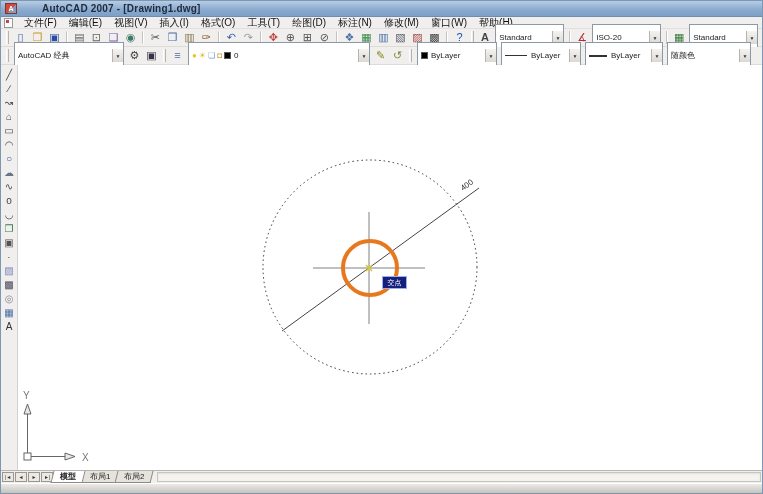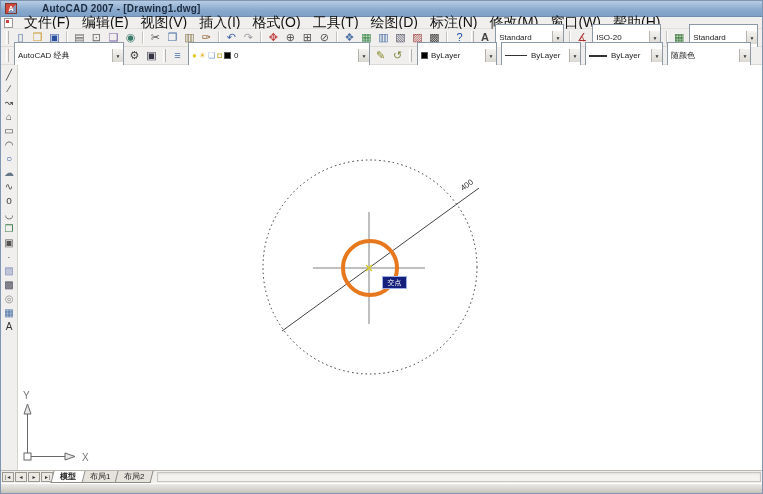--- a/index.html
+++ b/index.html
@@ -8,21 +8,21 @@
 
   
   .titlebar { height: 16px; flex: 0 0 16px; background: linear-gradient(#b6cce4, #89a9cd 60%, #7da0c8); display: flex; align-items: center; padding: 0 4px; border-bottom: 1px solid #6f8db0; }
   .app-icon { width: 12px; height: 11px; background: linear-gradient(135deg,#d44a3a 55%,#8899bb 55%); border: 1px solid #7a3a32; color:#fff; font-size: 7px; font-weight: bold; display:flex; align-items:center; justify-content:center; margin-right: 4px; }
   .title-text { font-size: 10px; font-weight: bold; color: #1d2b3f; letter-spacing: .2px; margin-left: 21px; }
 
   
   .menubar { height: 12px; flex: 0 0 12px; background: #f0efed; display: flex; align-items: center; padding-left: 2px; border-bottom: 1px solid #e2e0dc; }
   .dwg-icon { width: 9px; height: 10px; background: #fdfdfb; border: 1px solid #9a9a9a; margin: 0 5px 0 1px; position: relative; }
   .dwg-icon::after { content:""; position:absolute; left:1px; top:1px; width:3px; height:3px; background:#c44; }
-  .menu-item { font-size: 14px; color: #111; padding: 6px 6px; white-space: nowrap; cursor: default; }
+  .menu-item { font-size: 10px; color: #111; padding: 6px 6px; white-space: nowrap; cursor: default; }
 
   
   .toolbar-row { height: 18px; flex: 0 0 18px; background: #f0efed; display: flex; align-items: center; padding: 0 2px; border-bottom: 1px solid #dddbd6; }
   .grip { width: 3px; height: 13px; border-left: 1px solid #fff; border-right: 1px solid #b6b3ae; margin: 0 3px; }
   .tbtn { width: 17px; height: 16px; display: flex; align-items: center; justify-content: center; font-size: 11px; line-height: 1; color: #444; border: 1px solid transparent; cursor: default; }
   .sep { width: 2px; height: 13px; border-left: 1px solid #c5c2bc; border-right: 1px solid #ffffff; margin: 0 3px; padding:0; }
   .combo { height: 27px; background: #fff; border: 1px solid #8b98a6; display: flex; align-items: center; font-size: 8px; color: #222; padding-left: 3px; margin: 0 2px; }
   .combo .arrow { margin-left: auto; width: 11px; height: 13px; background: linear-gradient(#f4f3f0,#dcd9d3); border-left: 1px solid #b6b3ae; font-size: 5px; color: #333; display: flex; align-items: center; justify-content: center; }
   .swatch { width: 7px; height: 7px; background: #000; border: 1px solid #555; margin-right: 3px; flex: 0 0 auto; }
   .ltline { width: 22px; height: 1px; background: #333; margin-right: 4px; flex: 0 0 auto; }

